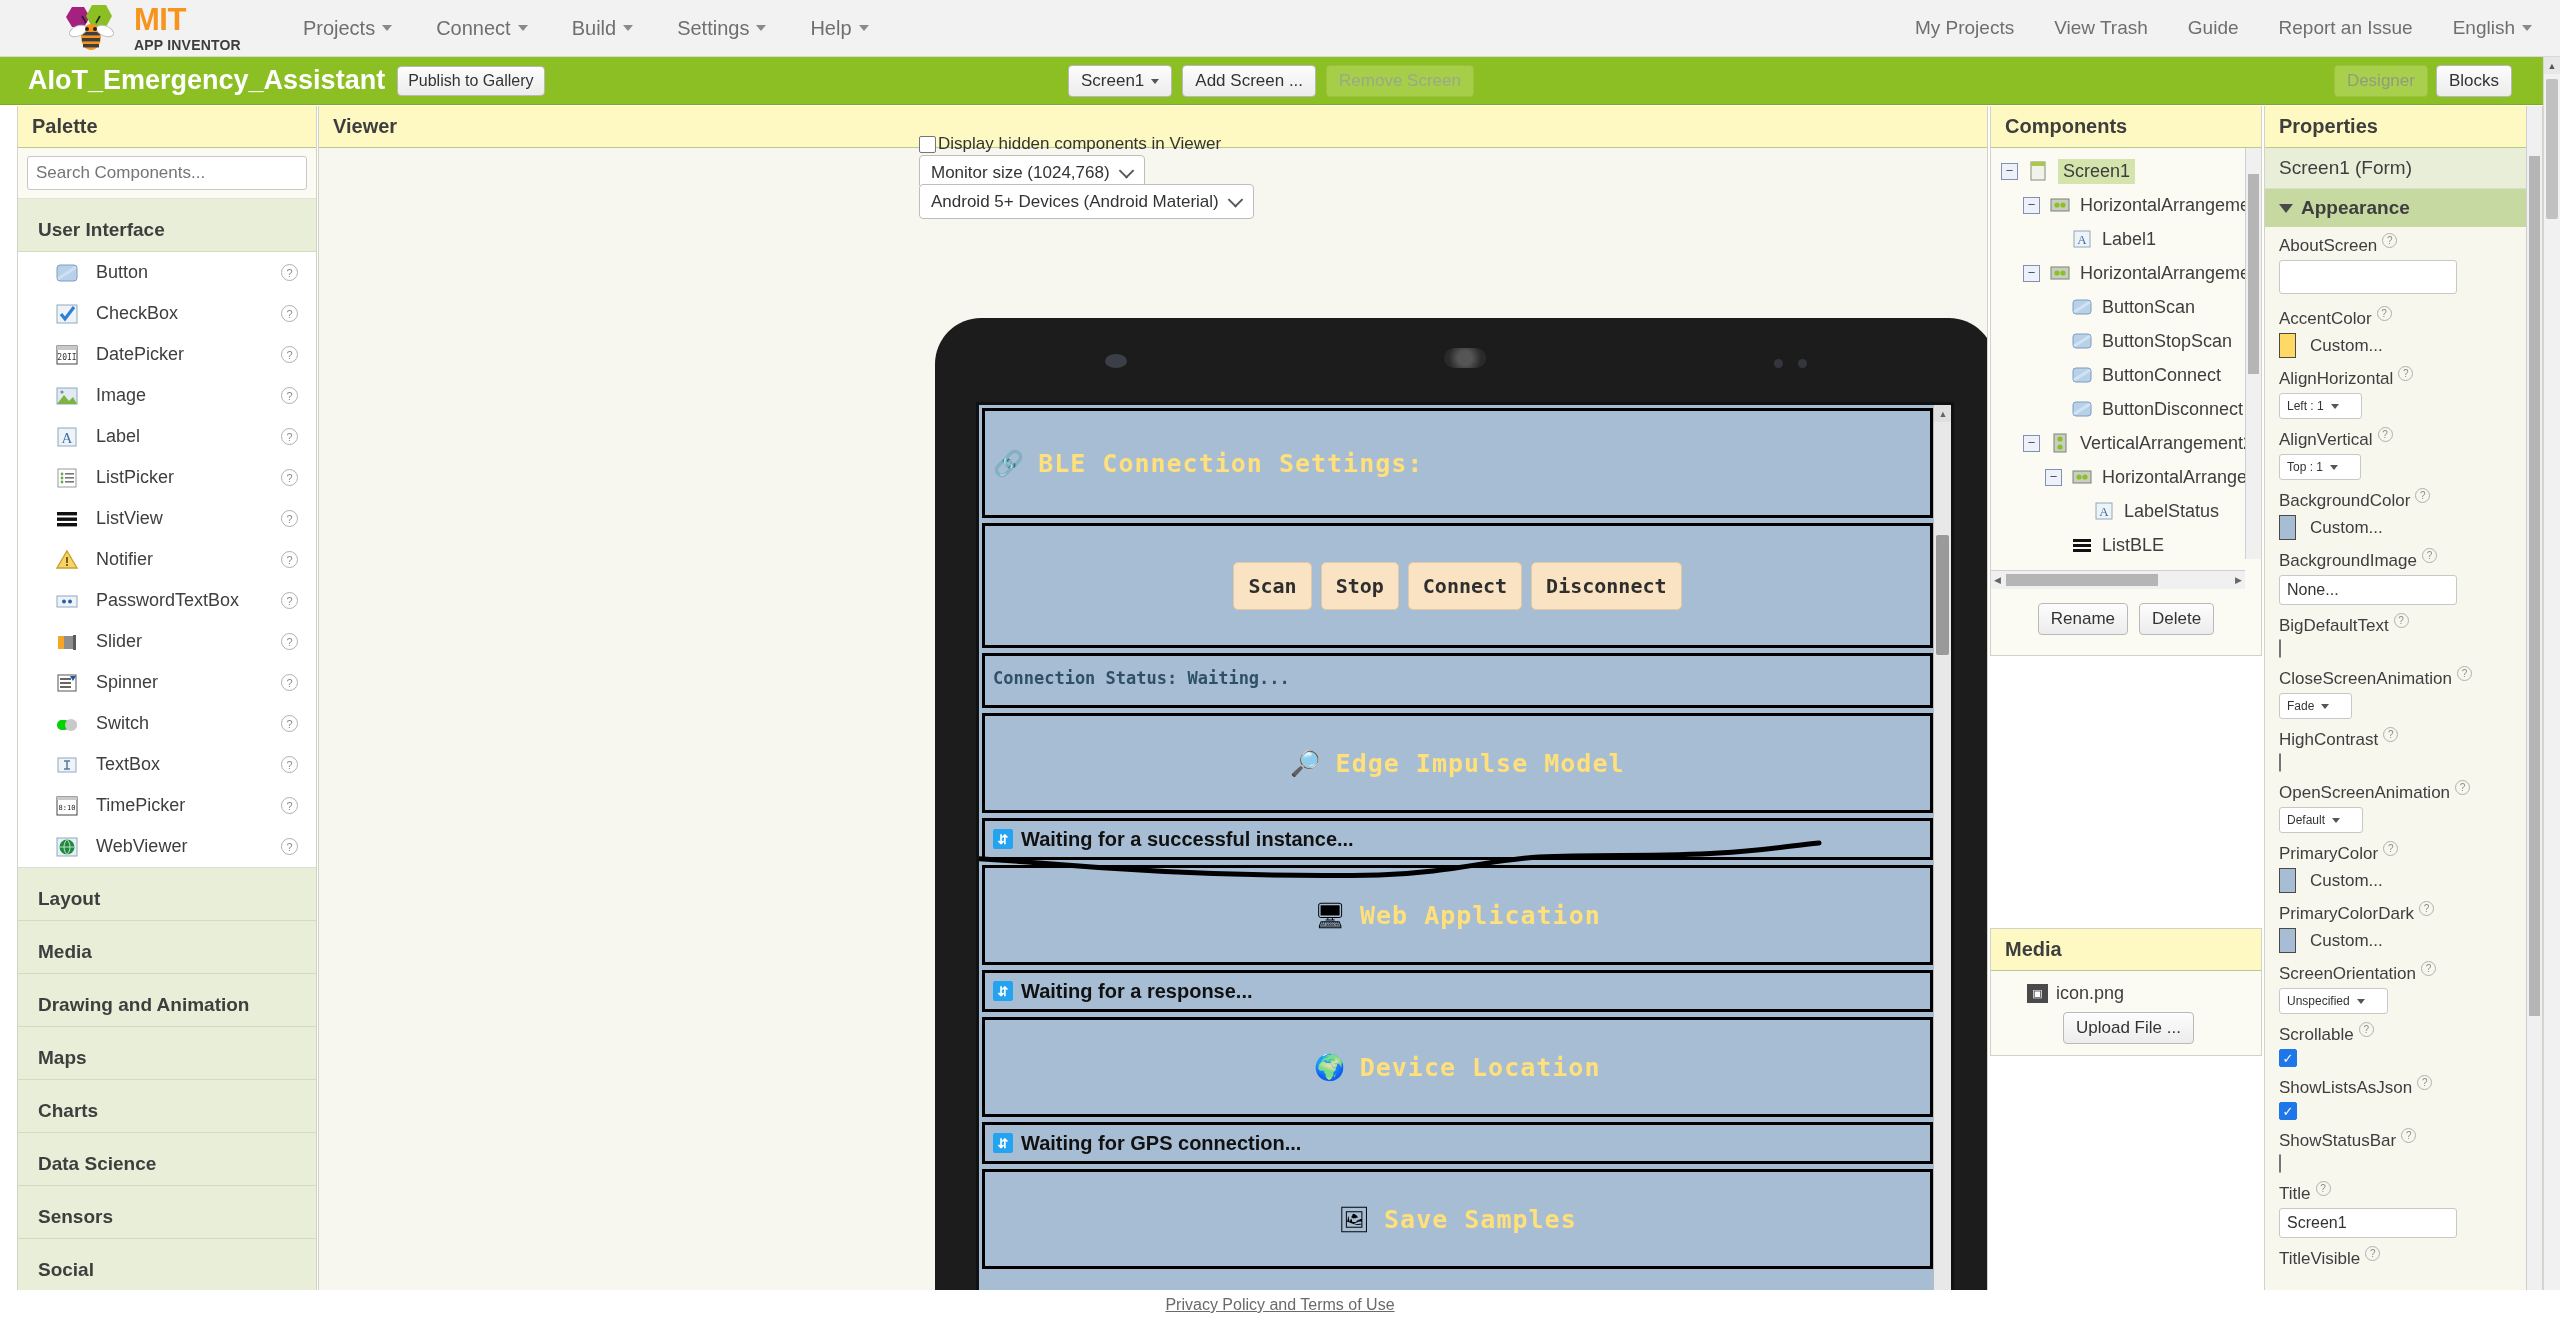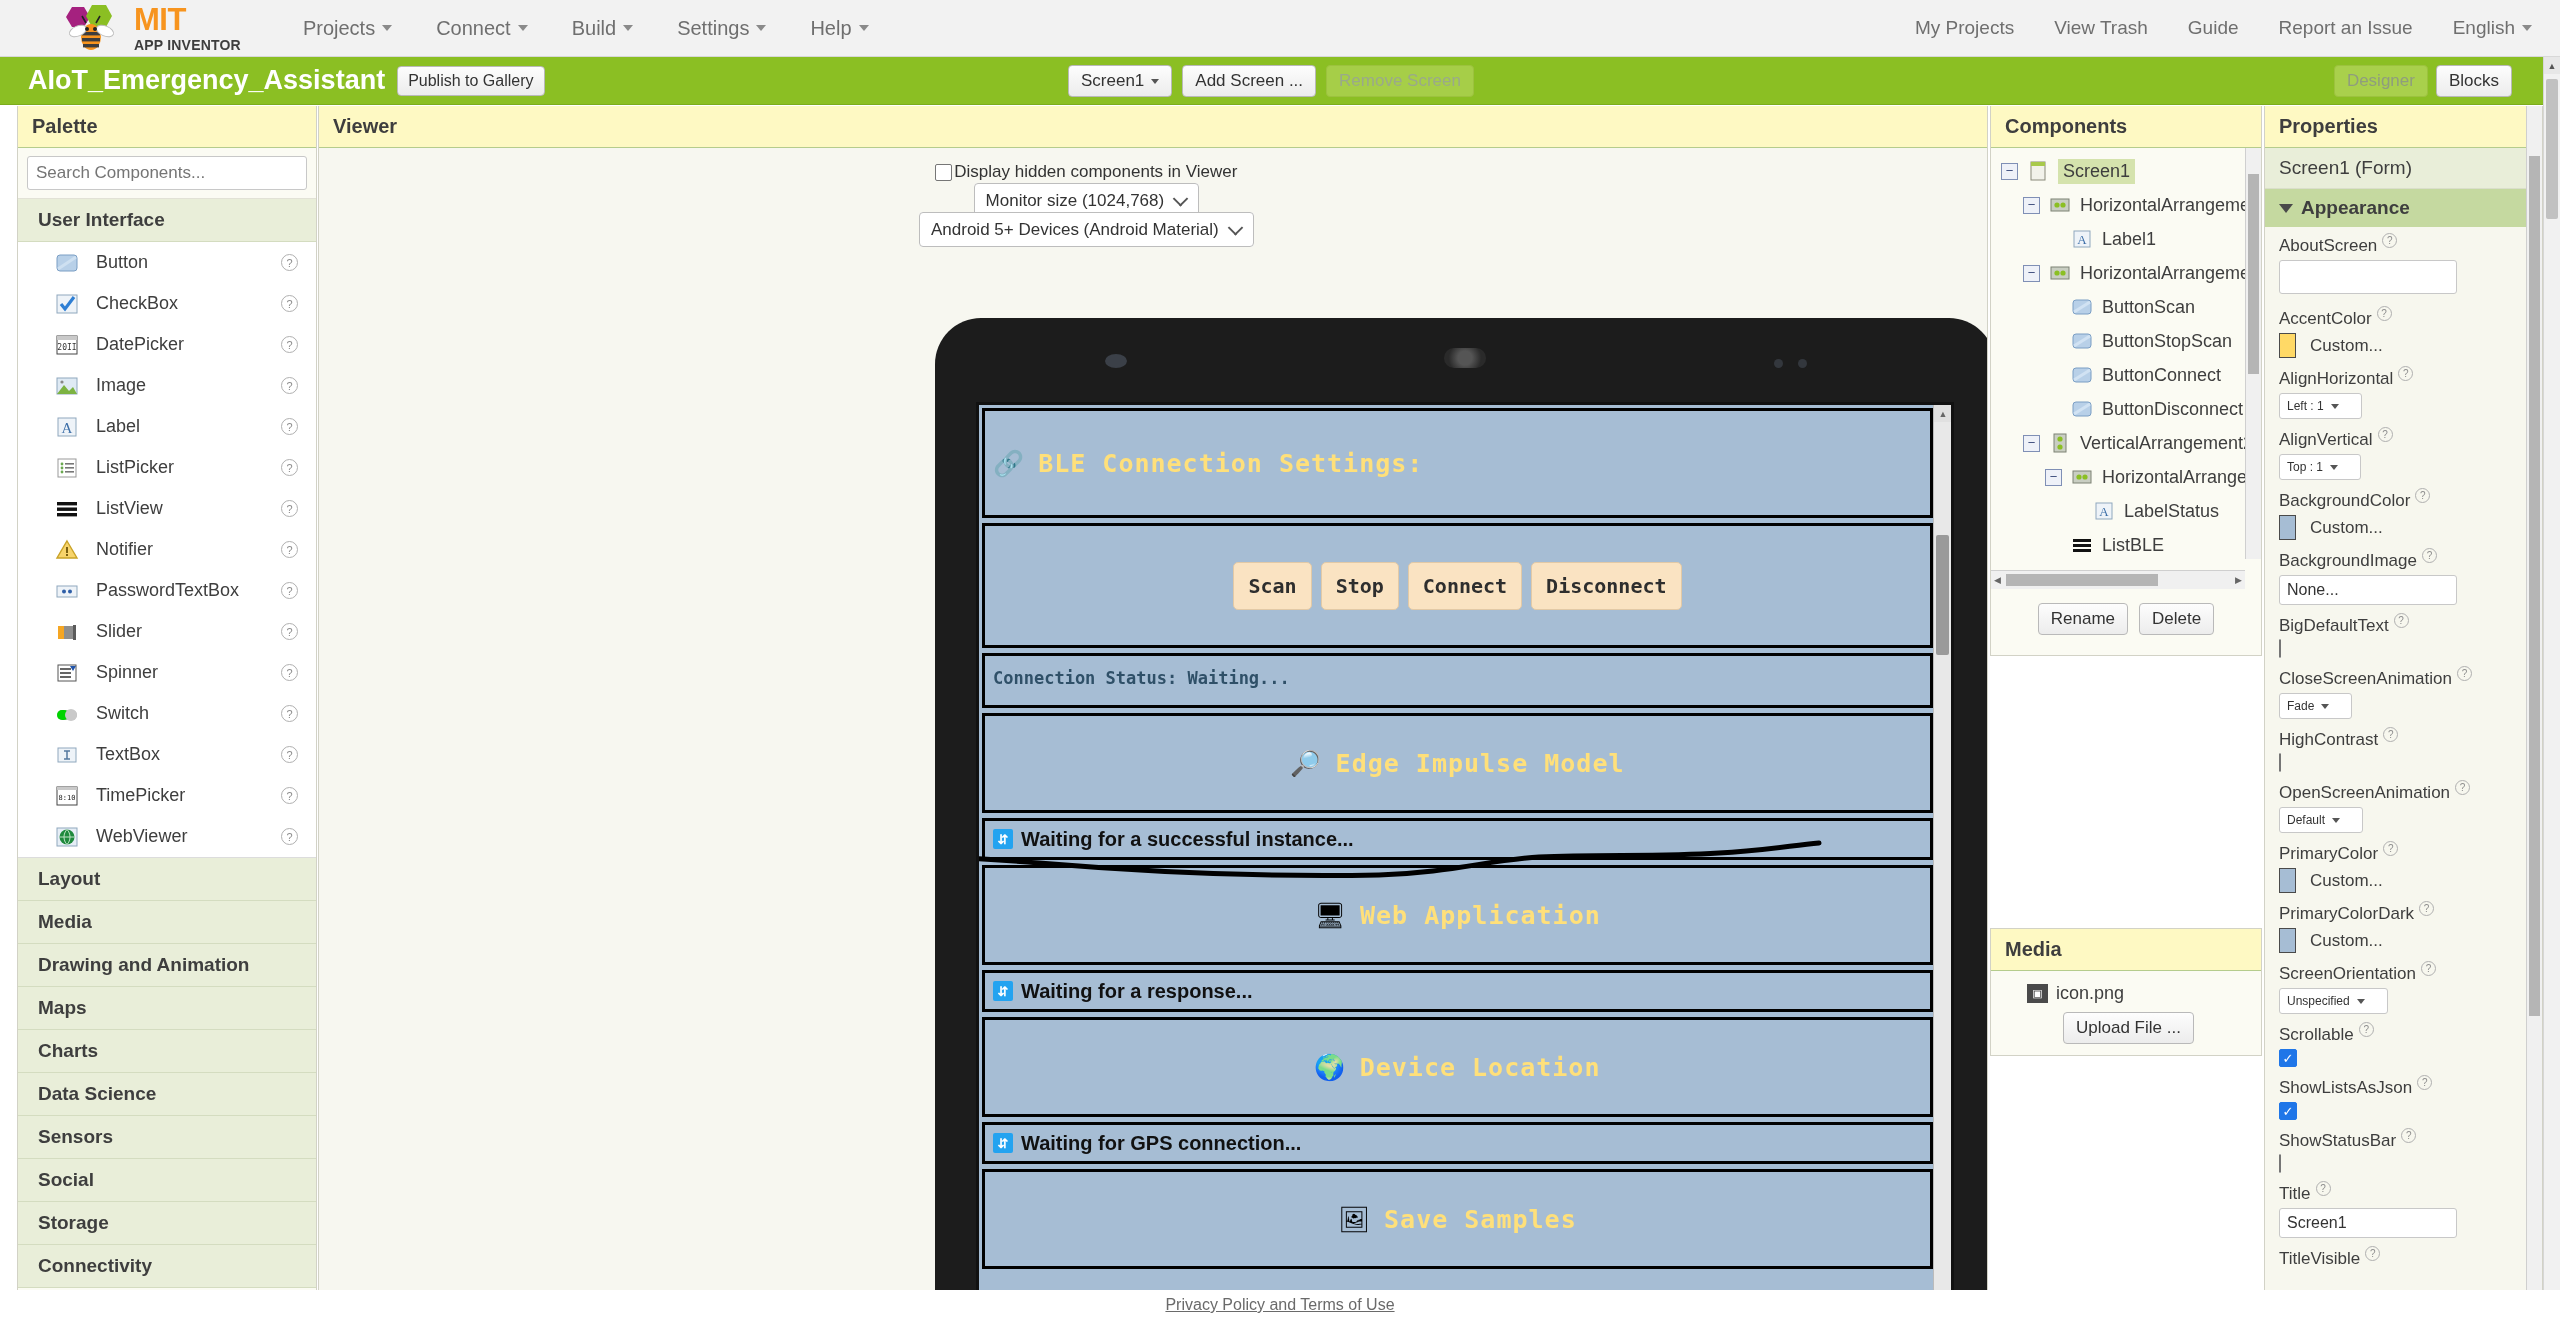--- a/index.html
+++ b/index.html
@@ -84,21 +84,21 @@
     overflow: hidden;
   }
   .search-row { padding: 8px 9px; background: #fbfbf3; border-bottom: 1px solid #e2e2d6; }
   .search-input {
     width: 100%; font-size: 17px; padding: 6px 8px;
     border: 1px solid #c8c8c8; border-radius: 3px; color: #9a9a9a;
     font-family: "Liberation Sans", sans-serif; background: #fff;
   }
   .cat-head {
     background: #e9eed9; color: #3e3e3e; font-size: 19px; font-weight: bold;
-    padding: 10px 0 10px 20px; border-bottom: 1px solid #d4dcc0;
+    padding: 20px 0 10px 20px; border-bottom: 1px solid #d4dcc0;
     cursor: pointer;
   }
   .comp-list { background: #ffffff; border-bottom: 1px solid #dcdcdc; }
   .comp-row {
     display: flex; align-items: center; height: 41px; padding: 0 0 0 36px;
     cursor: pointer; position: relative;
   }
   .comp-icon {
     width: 26px; height: 26px; margin-right: 16px; flex: 0 0 26px;
     display: flex; align-items: center; justify-content: center;
@@ -112,22 +112,22 @@
     cursor: pointer;
   }
 
   
   .viewer {
     position: absolute; left: 318px; top: 0; width: 1670px; bottom: 0;
     background: #f7f7f0; border: 1px solid #d2d2c6; border-top: none;
     overflow: hidden;
   }
   .viewer-ctrls {
-    position: absolute; left: 600px; top: 56px;
-    display: flex; flex-direction: column; gap: 9px; align-items: center;
+    position: absolute; left: 600px; top: 28px;
+    display: flex; flex-direction: column; gap: 9px; align-items: flex-start;
   }
   .chk-row { display: flex; align-items: center; gap: 2px; font-size: 17px; color: #333; }
   .cbox {
     width: 17px; height: 17px; border: 1px solid #767676;
     background: #fff; border-radius: 2px; flex: 0 0 17px; cursor: pointer;
   }
   .sel {
     font-size: 17px; padding: 7px 34px 7px 11px; border: 1px solid #bdbdbd;
     border-radius: 4px; background: #fff; color: #333; cursor: pointer;
     position: relative; font-family: "Liberation Sans", sans-serif;

